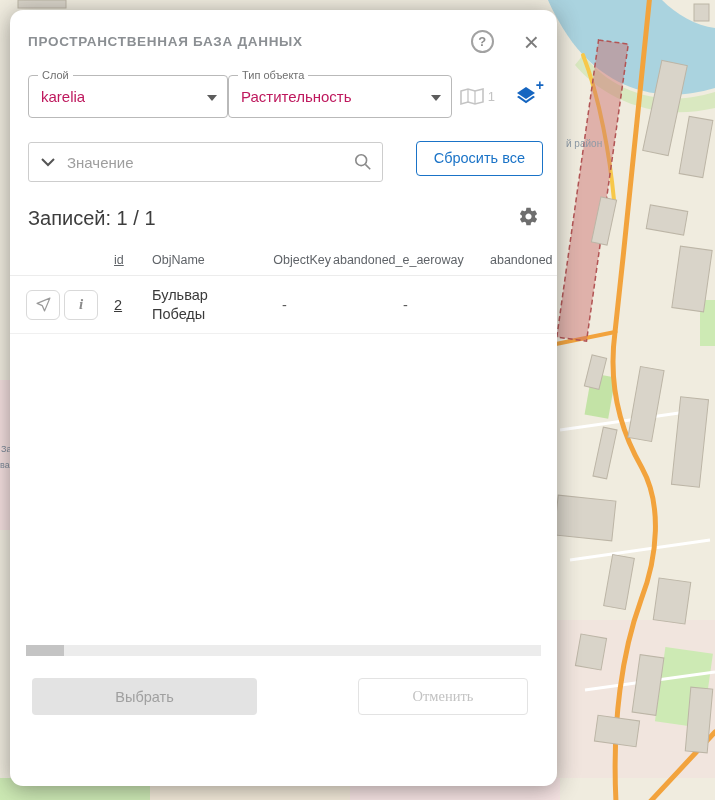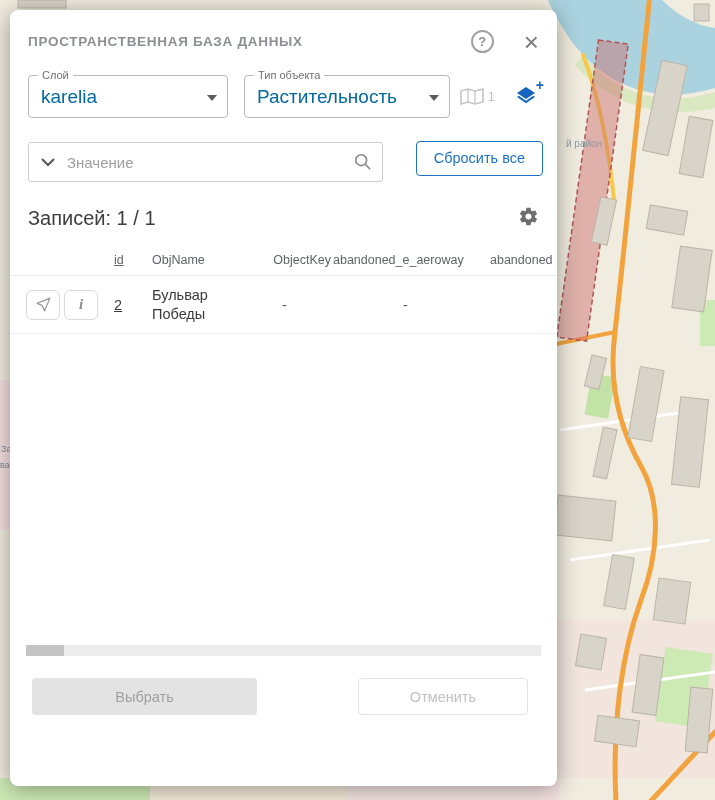--- a/index.html
+++ b/index.html
@@ -2,36 +2,36 @@
 <html><head>
 <meta charset="utf-8">
 <style>
   * { margin:0; padding:0; box-sizing:border-box; }
   html,body { width:715px; height:800px; overflow:hidden; font-family:"Liberation Sans",sans-serif; }
   .stage { position:relative; width:715px; height:800px; background:#f0ecdf; }
   .map-svg { position:absolute; left:0; top:0; }
 
   
   .panel { position:absolute; left:10px; top:10px; width:547px; height:776px;
-           background:#fff; border-radius:8px; box-shadow:0 3px 22px rgba(40,40,40,.45); overflow:hidden; }
+           background:#fff; border-radius:13px; box-shadow:0 3px 22px rgba(40,40,40,.45); overflow:hidden; }
 
   .panel-header { display:flex; align-items:center; padding:20px 18px 6px 18px; }
   .panel-title { flex:1; font-size:13.5px; letter-spacing:.7px; color:#8b8f93; font-weight:bold; }
   .help-btn { width:23px; height:23px; border:2px solid #a2a2a2; border-radius:50%; color:#8f8f8f;
               display:flex; align-items:center; justify-content:center; font-size:13px; font-weight:bold;
               margin-right:30px; cursor:pointer; background:#fff; }
   .close-btn { font-size:26px; line-height:20px; color:#7c7c7c; cursor:pointer; background:none; border:none; }
 
   .selects-row { display:flex; align-items:center; padding:16px 14px 0 18px; }
   .select-box { position:relative; height:43px; border:1px solid #b9b9b9; border-radius:4px;
                 display:flex; align-items:center; padding:0 28px 0 12px; cursor:pointer; background:#fff; }
   .select-layer { width:200px; }
-  .select-type  { width:206px; margin-left:16px; }
+  .select-type  { width:224px; }
   .flabel { position:absolute; top:-7px; left:9px; background:#fff; padding:0 4px; font-size:11px; color:#6f6f6f; }
-  .select-value { font-size:19px; color:#0369a1; white-space:nowrap; overflow:hidden; }
+  .select-value { font-size:15px; color:#be185d; white-space:nowrap; overflow:hidden; }
   .caret { position:absolute; right:10px; top:19px; width:0; height:0;
            border-left:5px solid transparent; border-right:5px solid transparent; border-top:6px solid #5c5c5c; }
   .selects-spacer { flex:1; }
   .map-counter { display:flex; align-items:center; gap:3px; color:#c3c3c3; font-size:13px; margin-right:18px; cursor:pointer; }
   .layers-btn { position:relative; border:none; background:none; cursor:pointer; margin-right:4px; }
   .layers-plus { position:absolute; top:-6px; right:-5px; color:#1565c0; font-size:14px; font-weight:bold; }
 
   .filter-row { display:flex; align-items:center; padding:16px 14px 0 18px; }
   .value-box { width:355px; height:40px; border:1px solid #cdcdcd; border-radius:3px;
                display:flex; align-items:center; padding:0 10px 0 12px; background:#fff;margin-top:8px; }
@@ -65,21 +65,21 @@
   .i-glyph { font-family:"Liberation Serif",serif; font-style:italic; font-size:15px; color:#8a8a8a; font-weight:bold; }
 
   .h-scrollbar { position:absolute; left:16px; right:16px; top:635px; height:11px; background:#ececec; cursor:pointer; }
   .h-thumb { width:38px; height:100%; background:#c4c4c4; }
 
   .actions { position:absolute; top:668px; left:0; right:0; display:flex; padding:0 29px 0 22px; }
   .btn-select { width:225px; height:37px; background:#e3e3e3; border:none; border-radius:4px;
                 color:#a0a0a0; font-size:14.5px; font-family:"Liberation Sans",sans-serif; }
   .actions-spacer { flex:1; }
   .btn-cancel { width:170px; height:37px; background:#fff; border:1px solid #e3e3e3; border-radius:4px;
-                color:#c2c2c2; font-size:14.5px; font-family:Liberation Sans, sans-serif; }
+                color:#c2c2c2; font-size:14.5px; font-family:Liberation Serif, serif; }
 </style>
 </head>
 <body>
 
 <div class="stage">
 
   <svg class="map-svg" width="715" height="800" viewBox="0 0 715 800">
     <rect width="715" height="800" fill="#f0ecdf"></rect>
     <rect x="0" y="380" width="14" height="150" fill="#f4dfdf"></rect>
     <rect x="0" y="778" width="150" height="22" fill="#cdeab4"></rect>

